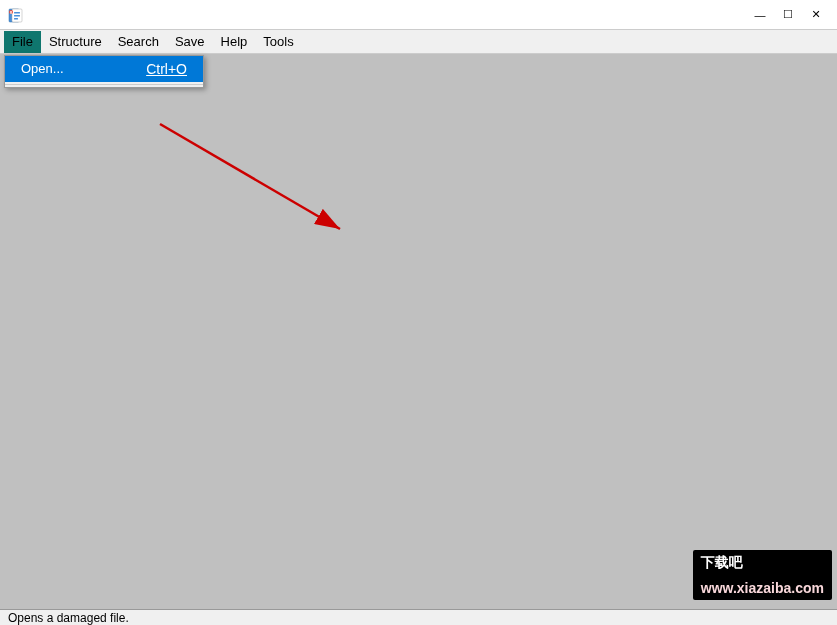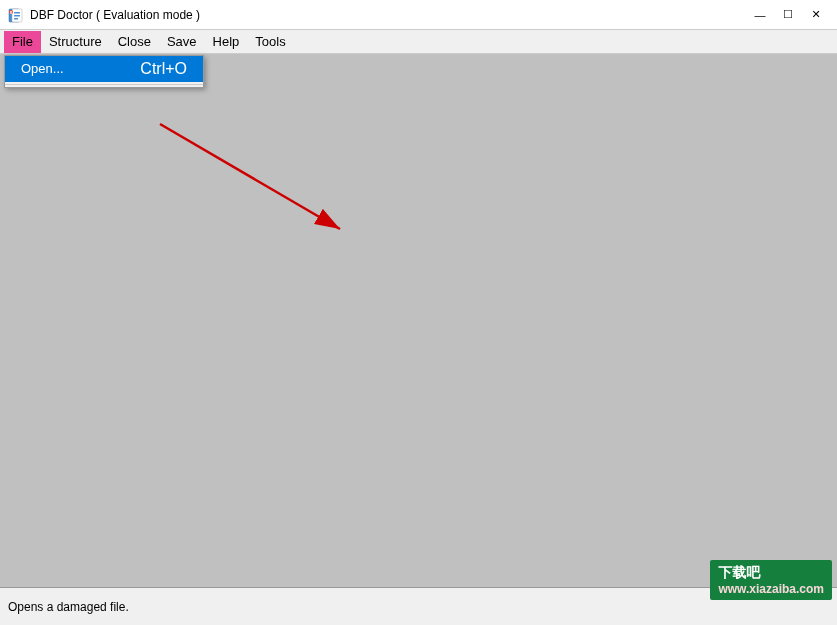--- a/index.html
+++ b/index.html
@@ -84,21 +84,21 @@
       cursor: pointer;
       height: 22px;
       display: flex;
       align-items: center;
       font-size: 13px;
       color: #000;
       position: relative;
     }
 
     .menu-item.active {
-      background: #ec4899;
+      background: #0f766e;
     }
 
     
     .dropdown {
       position: absolute;
       top: 24px;
       left: 0;
       background: #f0f0f0;
       border: 1px solid #999;
       box-shadow: 2px 2px 5px rgba(0,0,0,0.3);
@@ -122,38 +122,39 @@
       color: white;
     }
 
     .dropdown-separator {
       height: 1px;
       background: #ccc;
       margin: 2px 0;
     }
 
     .shortcut {
-      font-size: 16px;
+      font-size: 14px;
+      text-decoration: underline;
     }
 
     
     .main-content {
       background: #c0c0c0;
       width: 100%;
       height: calc(100% - 30px - 24px - 22px);
       position: relative;
     }
 
     
     .status-bar {
       position: absolute;
       bottom: 0;
       left: 0;
       right: 0;
-      height: 38px;
+      height: 16px;
       background: #f0f0f0;
       border-top: 1px solid #999;
       display: flex;
       align-items: center;
       padding: 0 8px;
       font-size: 12px;
       color: #000;
     }
 
     
@@ -162,34 +163,35 @@
       top: 60px;
       left: 150px;
       pointer-events: none;
     }
 
     
     .watermark {
       position: absolute;
       bottom: 25px;
       right: 5px;
-      background: #15803d;
+      background: #000000;
       color: white;
       font-size: 14px;
       font-weight: bold;
       padding: 4px 8px;
       border-radius: 2px;
       font-family: sans-serif;
     }
 
     .watermark-sub {
-      font-size: 12px;
+      font-size: 14px;
       display: block;
       text-align: center;
       color: #f8d7da;
+      margin-top: 8px;
     }
 
     
     .app-icon {
       width: 16px;
       height: 16px;
     }
   </style>
 </head>
 <body>
@@ -200,21 +202,20 @@
       <svg width="16" height="16" viewBox="0 0 16 16">
         <rect x="1" y="2" width="10" height="13" rx="1" fill="#4a90d9" stroke="#2c6fab" stroke-width="0.5"></rect>
         <rect x="4" y="2" width="10" height="13" rx="1" fill="#ffffff" stroke="#aaa" stroke-width="0.5"></rect>
         <rect x="6" y="5" width="6" height="1.5" rx="0.5" fill="#4a90d9"></rect>
         <rect x="6" y="8" width="6" height="1.5" rx="0.5" fill="#4a90d9"></rect>
         <rect x="6" y="11" width="4" height="1.5" rx="0.5" fill="#4a90d9"></rect>
         <circle cx="3" cy="5" r="2" fill="#e74c3c"></circle>
         <text x="2" y="7" font-size="3" fill="white" font-weight="bold">R</text>
       </svg>
     </div>
-    <span class="title-bar-text">DBF Doctor ( Evaluation mode )</span>
   </div>
   <div class="title-bar-controls">
     <button class="title-bar-btn">—</button>
     <button class="title-bar-btn">☐</button>
     <button class="title-bar-btn close">✕</button>
   </div>
 </div>
 
 <div class="menu-bar">
   <div class="menu-item active">
@@ -225,21 +226,21 @@
         <span>Open...</span>
         <span class="shortcut">Ctrl+O</span>
       </div>
       <div class="dropdown-separator"></div>
     </div>
   </div>
   <div class="menu-item">
     <span>Structure</span>
   </div>
   <div class="menu-item">
-    <span>Close</span>
+    <span>Search</span>
   </div>
   <div class="menu-item">
     <span>Save</span>
   </div>
   <div class="menu-item">
     <span>Help</span>
   </div>
   <div class="menu-item">
     <span>Tools</span>
   </div>

